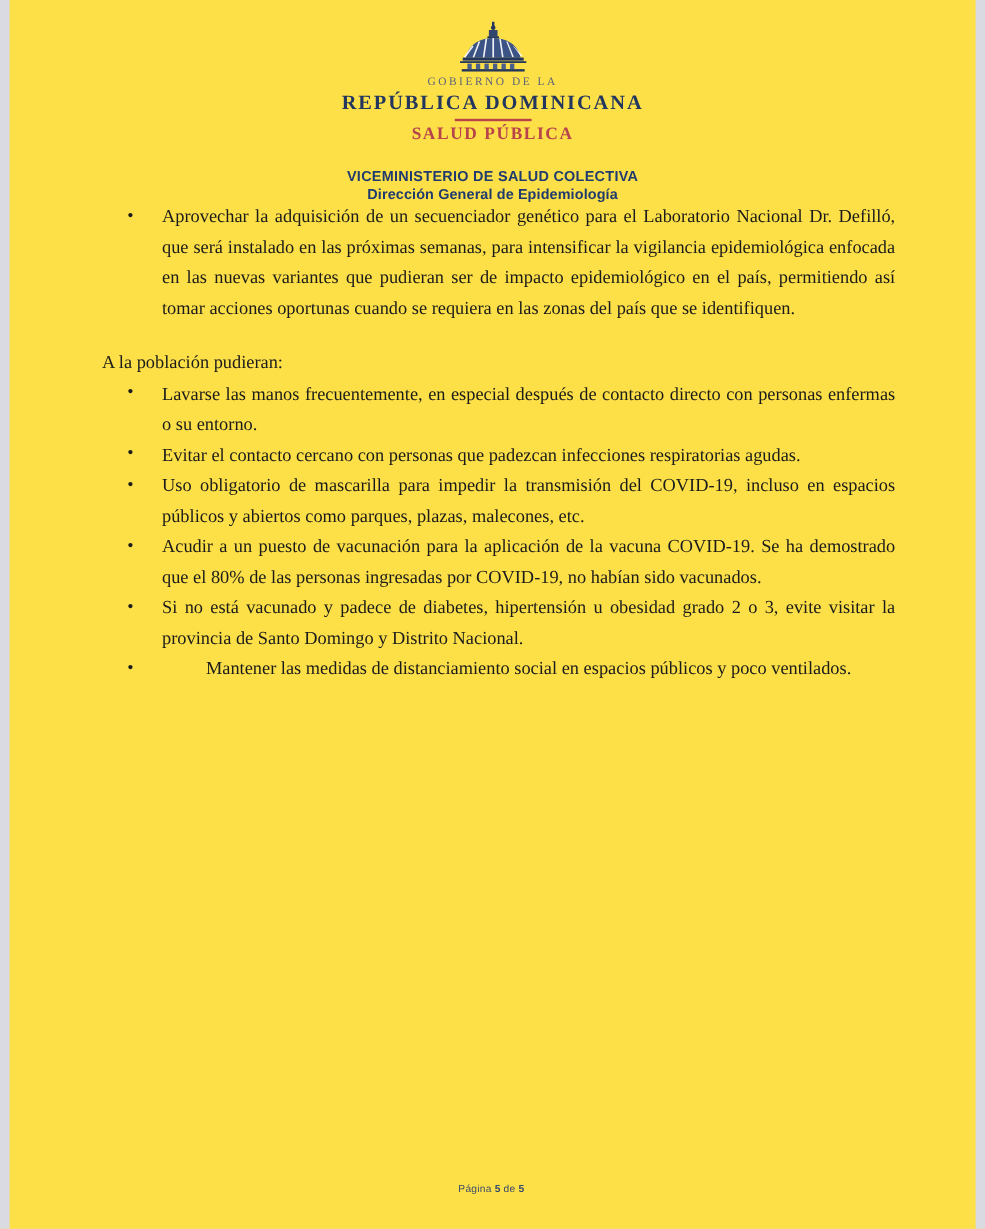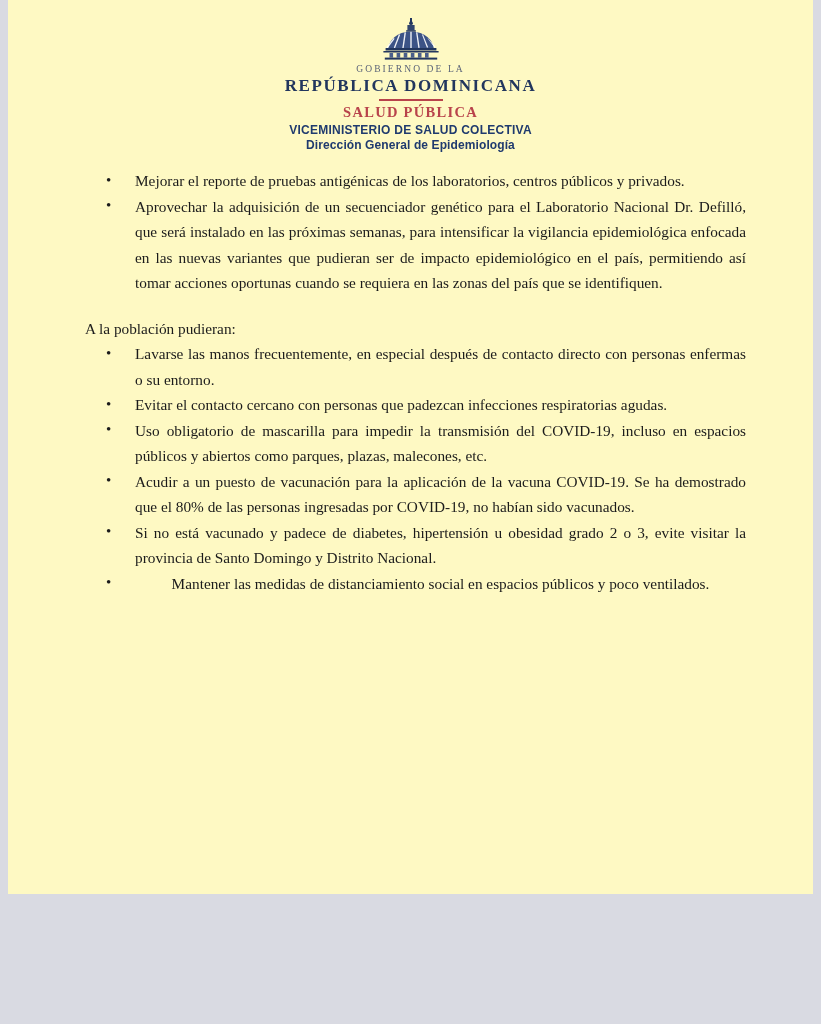--- a/index.html
+++ b/index.html
@@ -12,22 +12,22 @@
     height: 1024px;
     background: #d9dae2;
     font-family: "Liberation Serif", serif;
     overflow: hidden;
   }
   .page {
     position: absolute;
     left: 8px;
     top: 0;
     width: 805px;
-    height: 894px;
-    background: #fef9c3;
+    height: 1024px;
+    background: #fde047;
     box-sizing: border-box;
     overflow: hidden;
   }
   .page-inner {
     position: relative;
     width: 100%;
     height: 100%;
   }
 
   
@@ -68,21 +68,21 @@
     margin: 5px auto 4px auto;
   }
   .salud-line {
     font-family: "Liberation Serif", serif;
     font-size: 14.5px;
     letter-spacing: 1.3px;
     color: #b8434b;
     font-weight: bold;
   }
   .vice-line {
-    margin-top: 5px;
+    margin-top: 22px;
     font-family: "Liberation Sans", sans-serif;
     font-size: 12px;
     font-weight: bold;
     letter-spacing: 0.25px;
     color: #1f3a6e;
   }
   .direccion-line {
     margin-top: 3px;
     font-family: "Liberation Sans", sans-serif;
     font-size: 12px;
@@ -199,21 +199,20 @@
     <div class="salud-line">SALUD PÚBLICA</div>
 
     <div class="vice-line">VICEMINISTERIO DE SALUD COLECTIVA</div>
 
     <div class="direccion-line">Dirección General de Epidemiología</div>
   </div>
 
   <div class="body-content">
 
     <ul class="bullets">
-      <li>Mejorar el reporte de pruebas antigénicas de los laboratorios, centros públicos y privados.</li>
       <li>Aprovechar la adquisición de un secuenciador genético para el Laboratorio Nacional Dr. Defilló, que será instalado en las próximas semanas, para intensificar la vigilancia epidemiológica enfocada en las nuevas variantes que pudieran ser de impacto epidemiológico en el país, permitiendo así tomar acciones oportunas cuando se requiera en las zonas del país que se identifiquen.</li>
     </ul>
 
     <p class="section-lead">A la población pudieran:</p>
 
     <ul class="bullets">
       <li>Lavarse las manos frecuentemente, en especial después de contacto directo con personas enfermas o su entorno.</li>
       <li>Evitar el contacto cercano con personas que padezcan infecciones respiratorias agudas.</li>
       <li>Uso obligatorio de mascarilla para impedir la transmisión del COVID-19, incluso en espacios públicos y abiertos como parques, plazas, malecones, etc.</li>
       <li>Acudir a un puesto de vacunación para la aplicación de la vacuna COVID-19. Se ha demostrado que el 80% de las personas ingresadas por COVID-19, no habían sido vacunados.</li>

